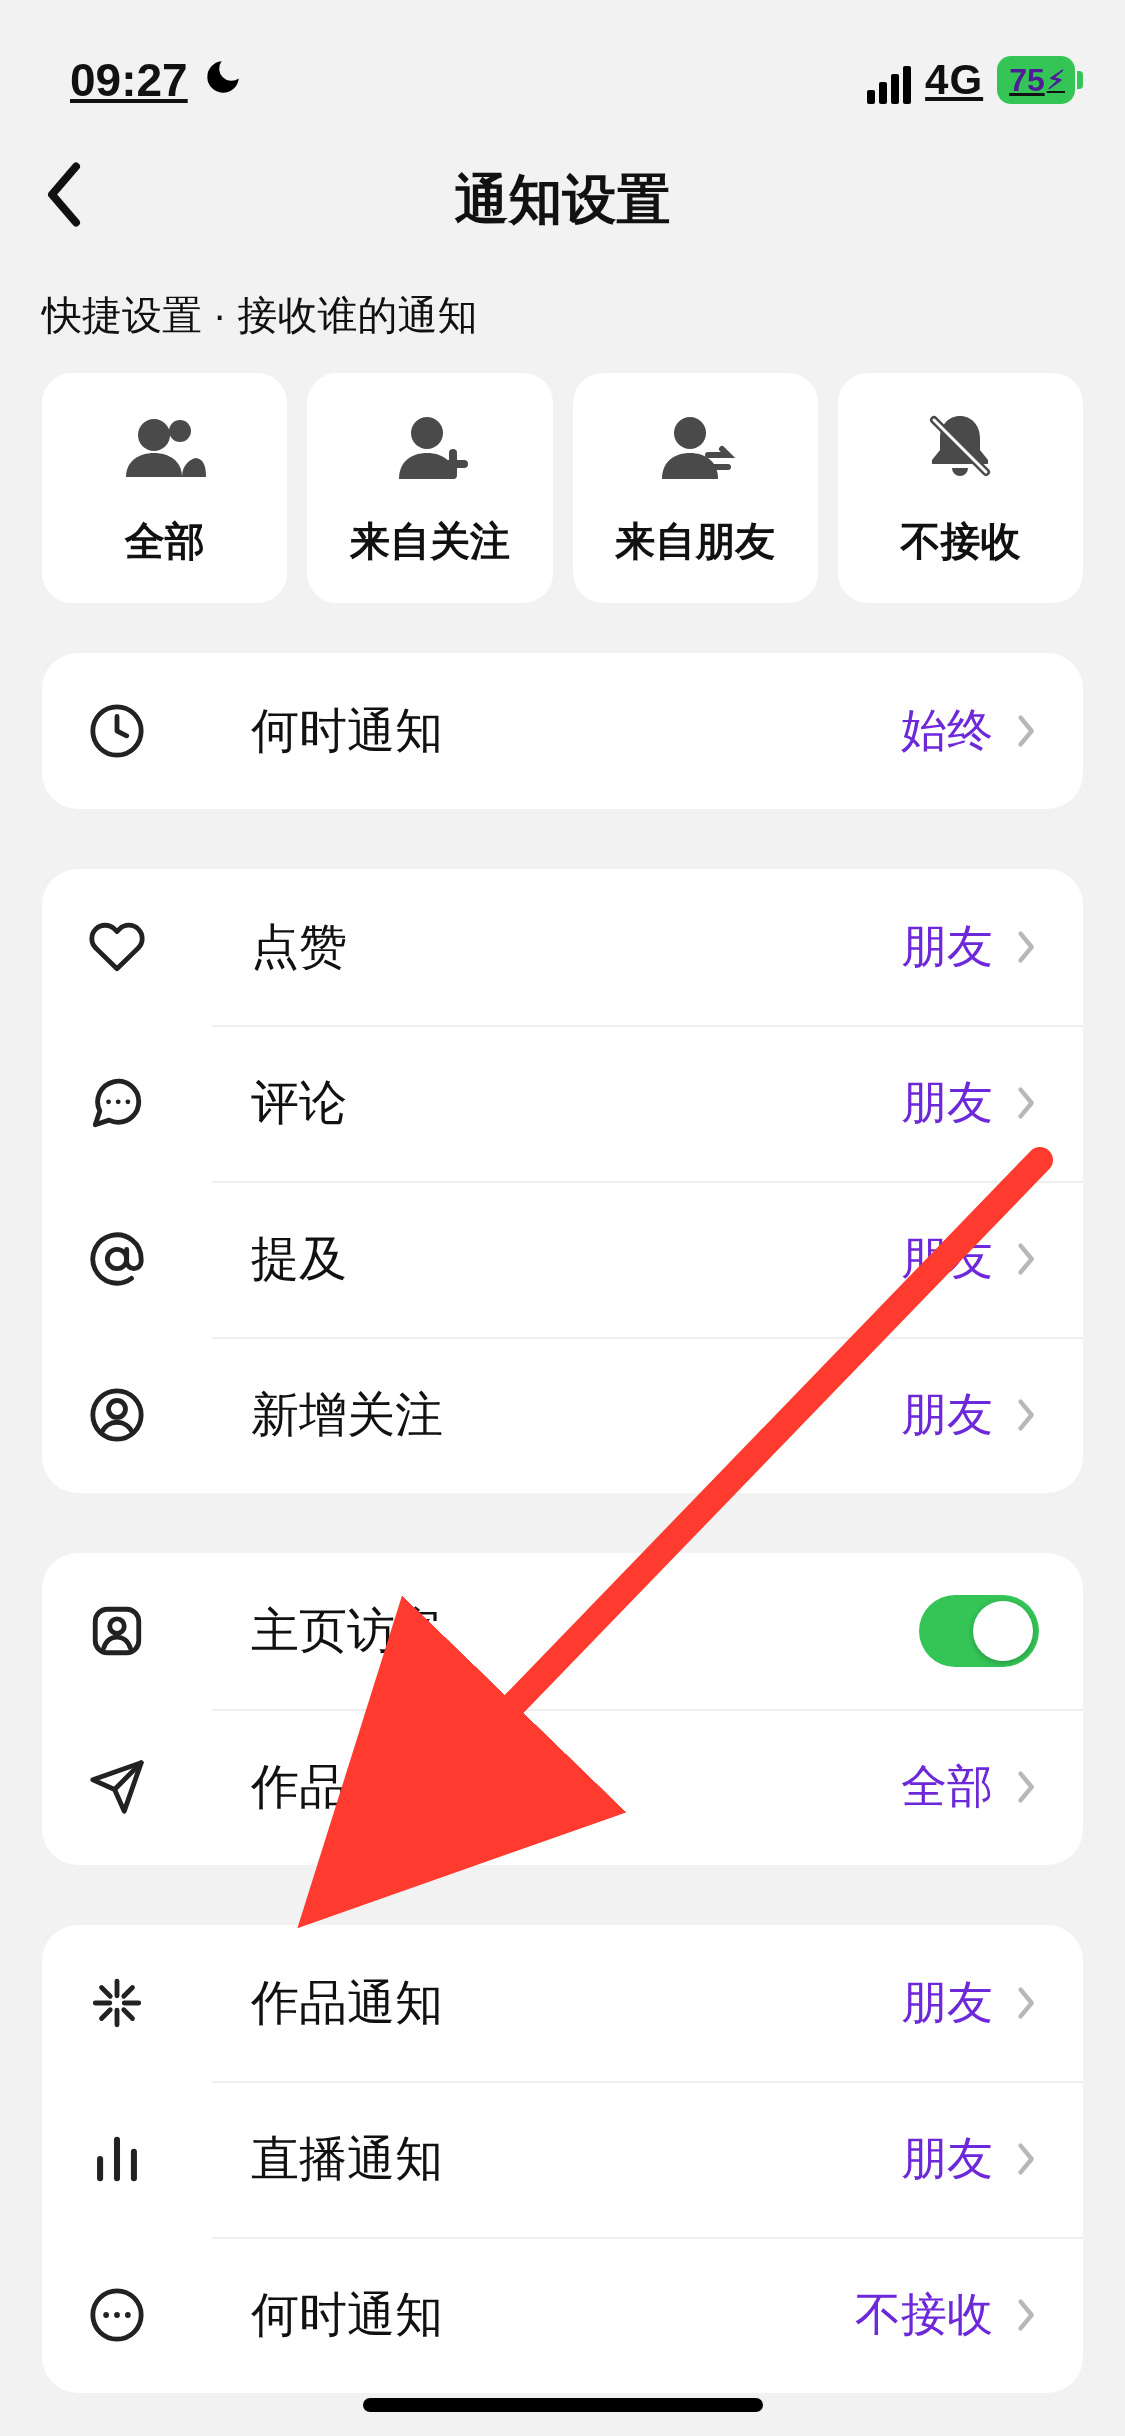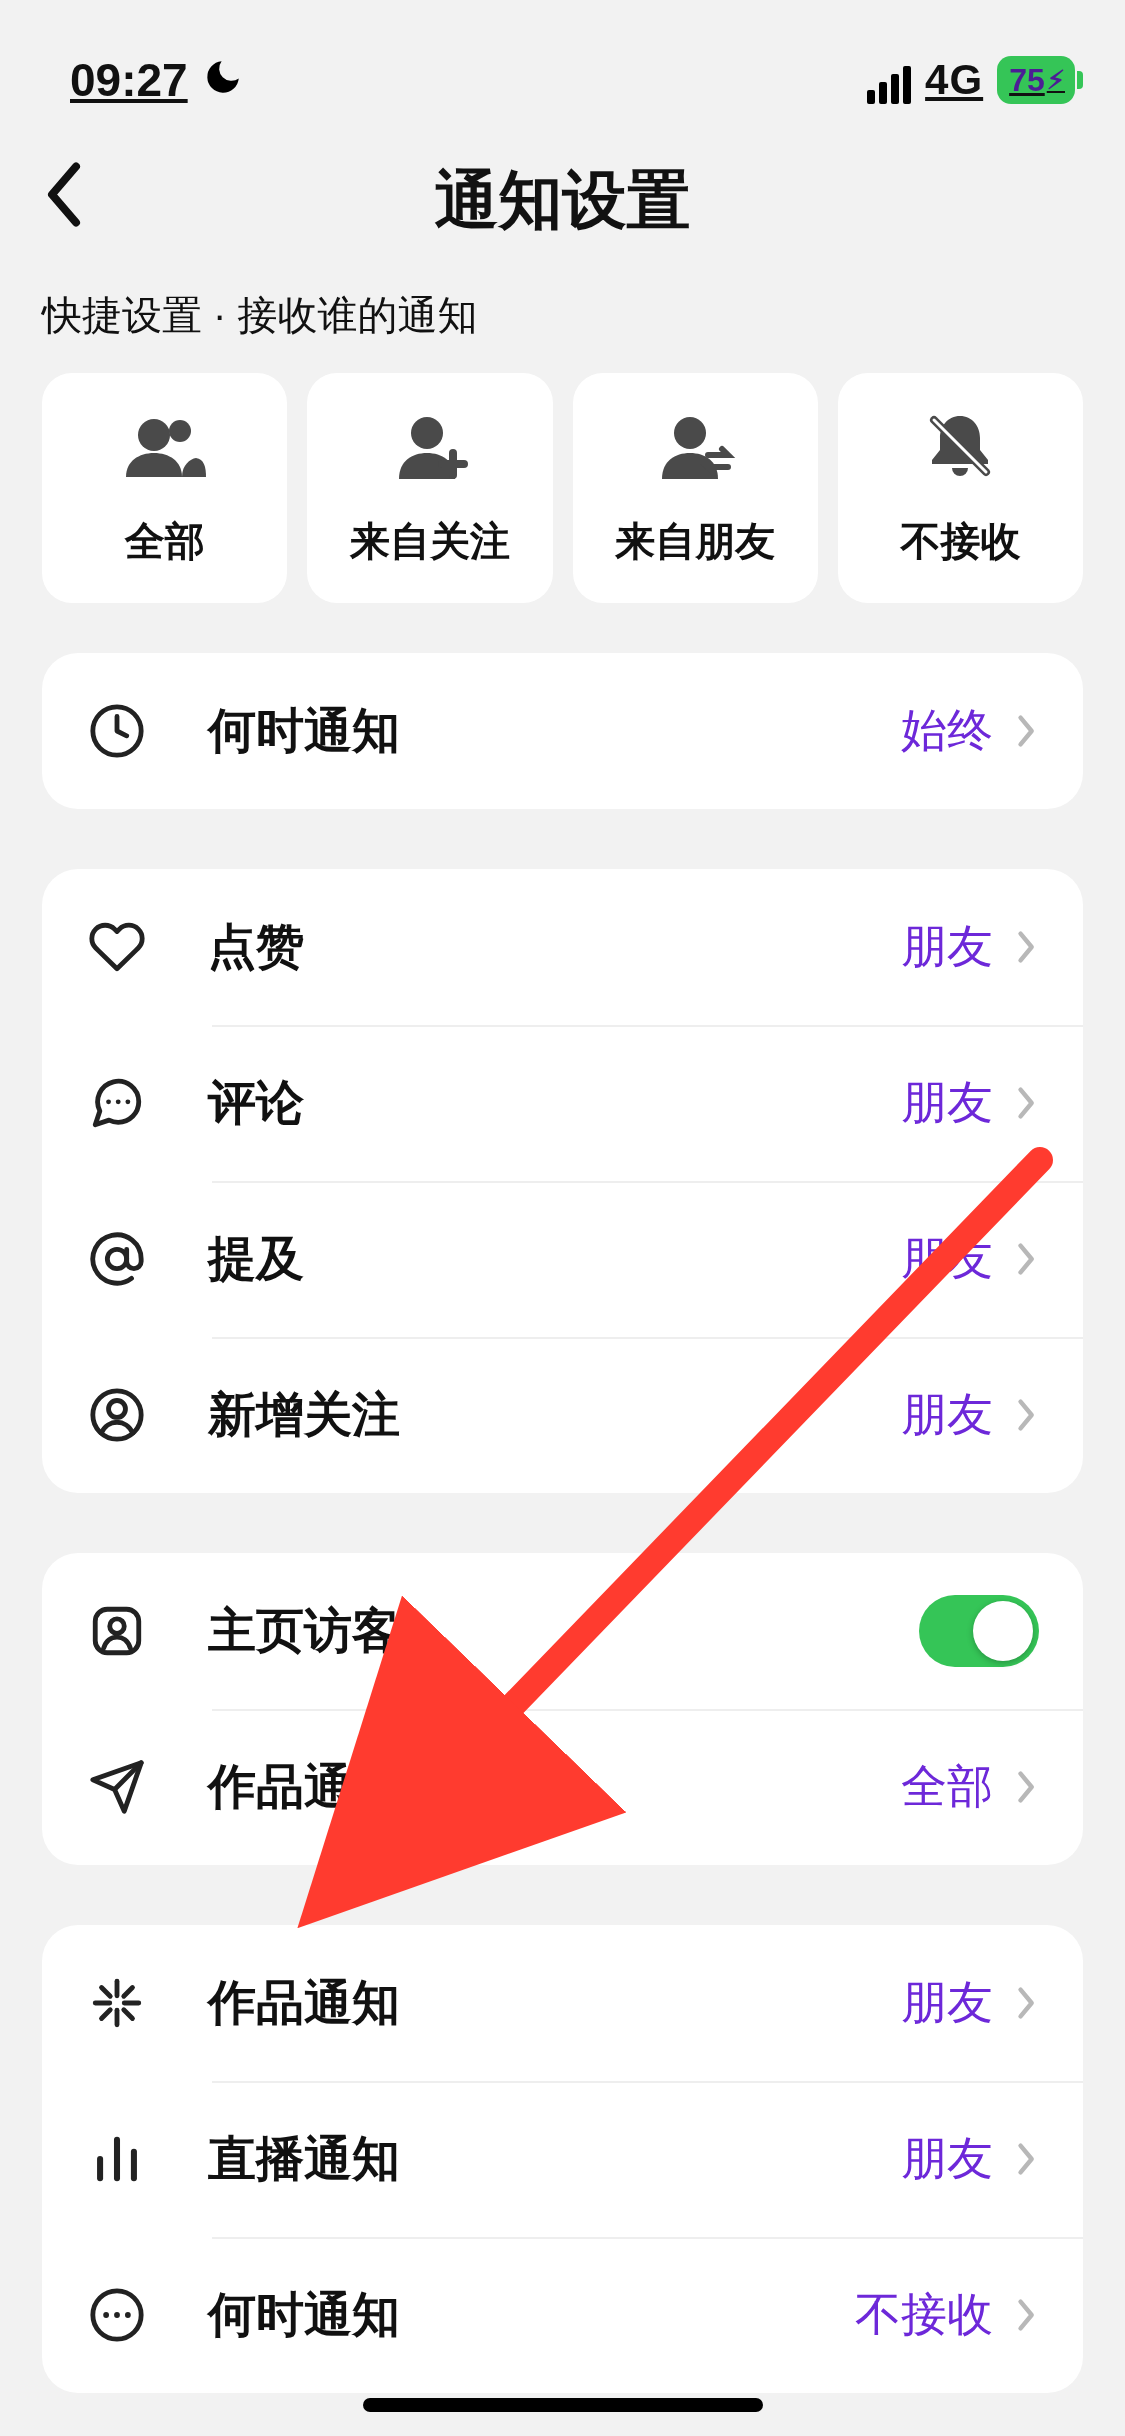--- a/index.html
+++ b/index.html
@@ -37,38 +37,38 @@
       display: inline-flex; align-items: center; height: 48px;
     }
     .battery::after { content:""; position:absolute; right:-8px; top:50%; transform:translateY(-50%);
       width:6px; height:18px; background:#35c557; border-radius:0 4px 4px 0; }
     .bolt { margin-left:2px; font-size:26px; }
 
     
     .nav-header { position: relative; height: 140px; display:flex; align-items:center; justify-content:center; }
     .back-btn { position:absolute; left:40px; top:50%; transform:translateY(-50%);
       font-size: 70px; font-weight: 400; color:#111; line-height:1; }
-    .nav-title { font-size: 64px; font-weight: 700; }
+    .nav-title { font-size: 54px; font-weight: 700; }
 
     
     .section-heading { font-size: 40px; font-weight: 400; padding: 18px 42px 30px; }
 
     
     .quick-row { display:flex; gap: 20px; padding: 0 42px 50px; }
     .quick-card { flex:1; background:#fff; border-radius: 30px; height: 230px;
       display:flex; flex-direction:column; align-items:center; justify-content:center; gap:26px; }
     .quick-card .qicon { width: 90px; height: 80px; color:#4a4a4a; display:flex; align-items:center; justify-content:center; }
     .quick-label { font-size: 40px; font-weight: 600; color:#111; }
 
     
     .group { background:#fff; border-radius: 36px; margin: 0 42px 60px; overflow:hidden; }
     .row { display:flex; align-items:center; height: 156px; padding: 0 44px 0 40px; position:relative; }
     .row + .row::before { content:""; position:absolute; left:170px; right:0; top:0; height:2px; background:#eee; }
     .row-icon { width:70px; height:70px; margin-right: 56px; color:#222; display:flex; align-items:center; justify-content:center; flex-shrink:0; }
-    .row-label { font-size: 48px; font-weight: 700; flex:1; }
+    .row-label { font-size: 48px; font-weight: 400; flex:1;margin-left:43px; }
     .row-value { font-size: 46px; color:#6d28d9; margin-right: 18px; }
     .chevron { color:#b8b8b8; }
     .chevron svg { display:block; }
 
     
     .toggle { width: 120px; height: 72px; border-radius: 40px; background:#35c557;
       position:relative; }
     .toggle::after { content:""; position:absolute; right:6px; top:6px; width:60px; height:60px;
       border-radius:50%; background:#fff; box-shadow: 0 2px 6px rgba(0,0,0,.25); }
 

